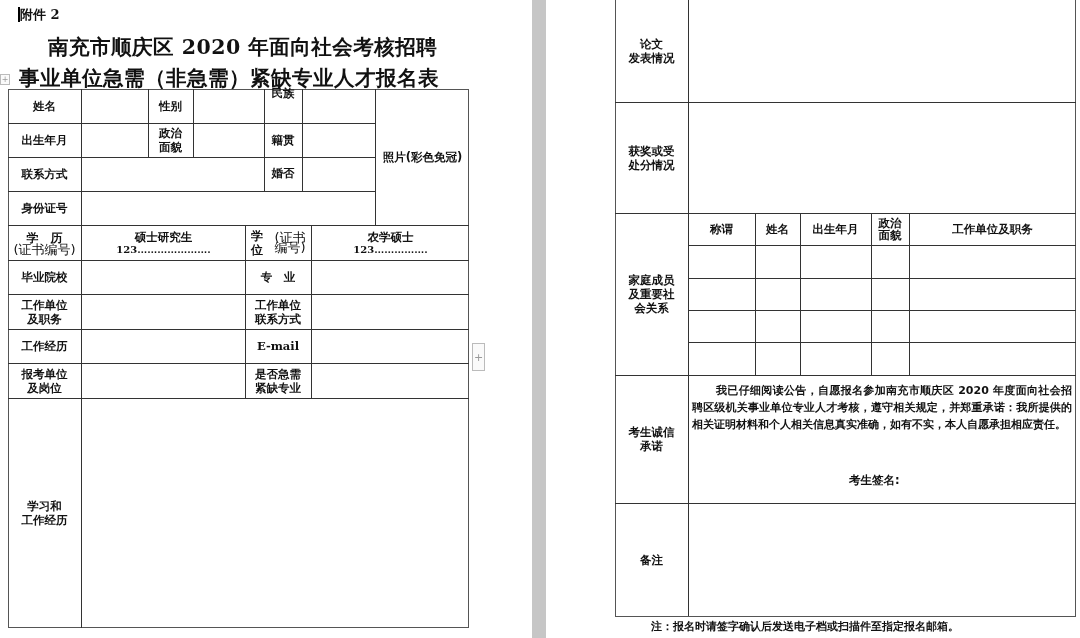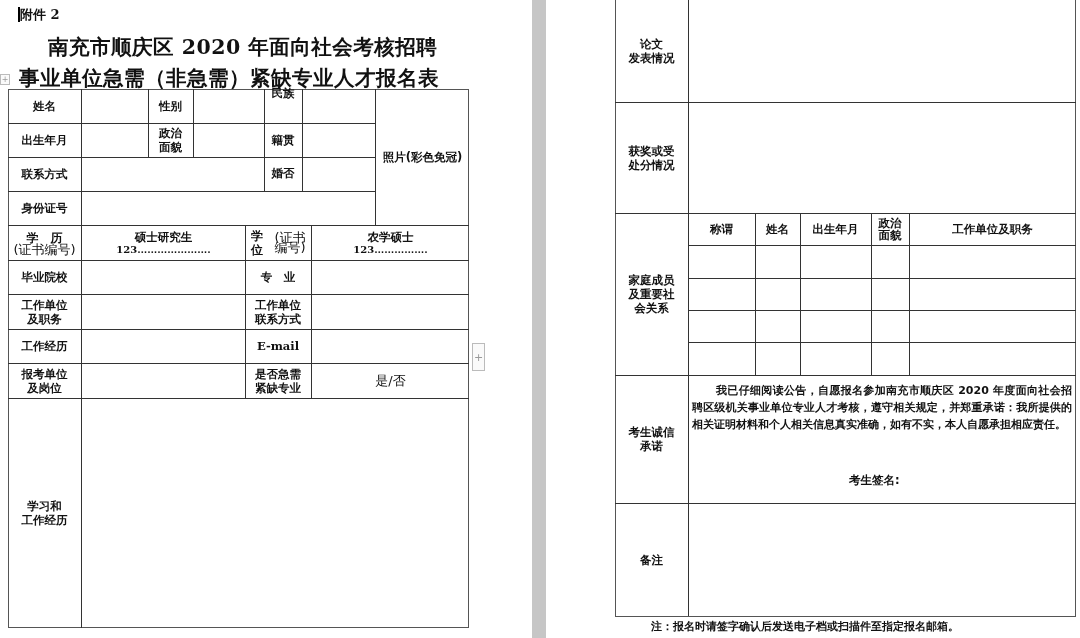--- a/index.html
+++ b/index.html
@@ -114,21 +114,20 @@
   <div class="cell" style="left:8px;top:329px;width:73px;height:34px;">工作经历</div>
   <div class="cell" style="left:82px;top:329px;width:163px;height:34px;"></div>
   <div class="cell serif" style="left:245px;top:329px;width:66px;height:34px;font-family:'DejaVu Serif',serif;">E-mail</div>
   <div class="cell" style="left:312px;top:329px;width:157px;height:34px;"></div>
 
   <div class="cell" style="left:8px;top:363px;width:73px;height:35px;white-space:pre-line;">报考单位
 及岗位</div>
   <div class="cell" style="left:82px;top:363px;width:163px;height:35px;"></div>
   <div class="cell" style="left:245px;top:363px;width:66px;height:35px;white-space:pre-line;">是否急需
 紧缺专业</div>
-  <div class="cell" style="left:312px;top:363px;width:157px;height:35px;font-weight:normal;font-size:13px;">是/否</div>
 
   <div class="cell" style="left:8px;top:398px;width:73px;height:230px;white-space:pre-line;">学习和
 工作经历</div>
   <div class="cell" style="left:82px;top:398px;width:387px;height:230px;"></div>
 
   <div class="plus-box" style="left:472px;top:343px;width:11px;height:26px;">
     <span>+</span>
   </div>
 </div>
 

